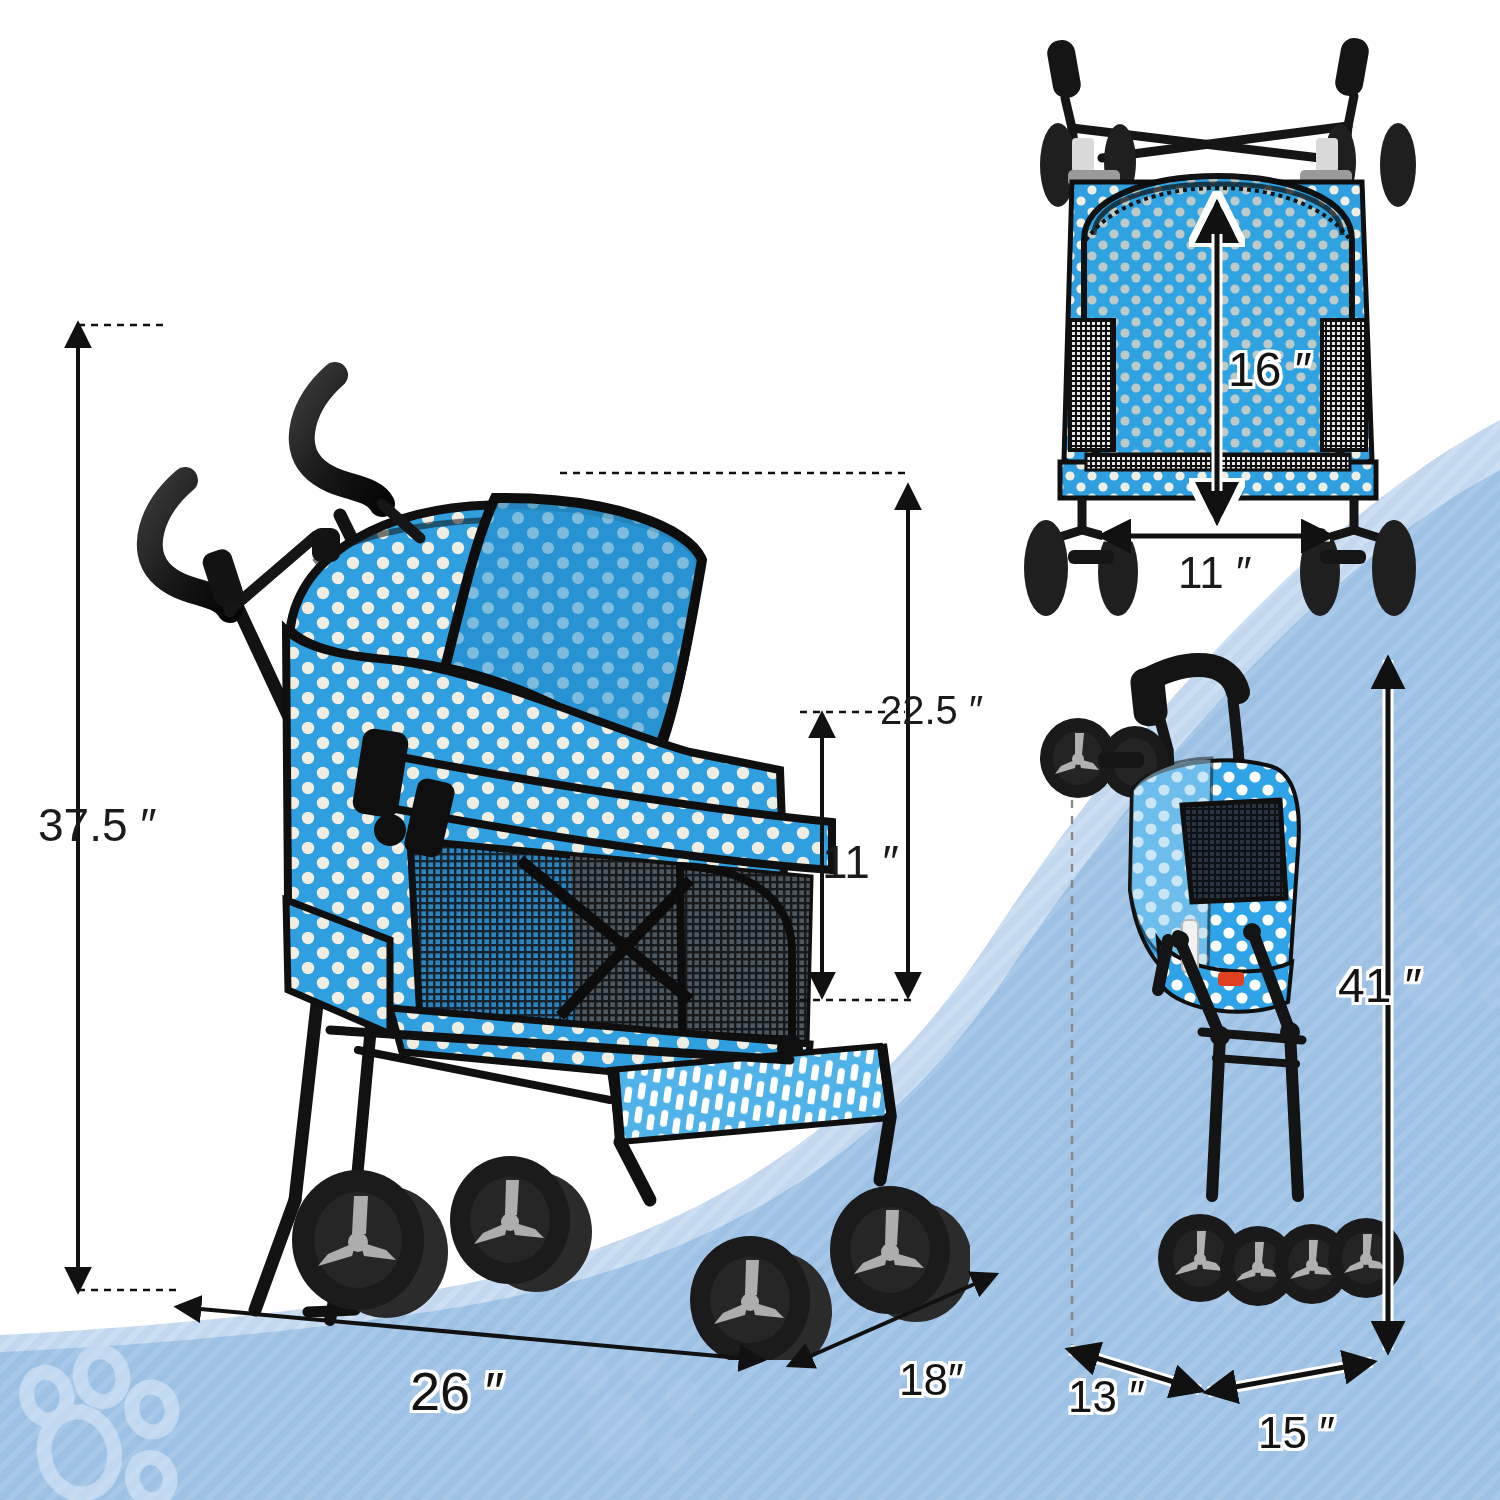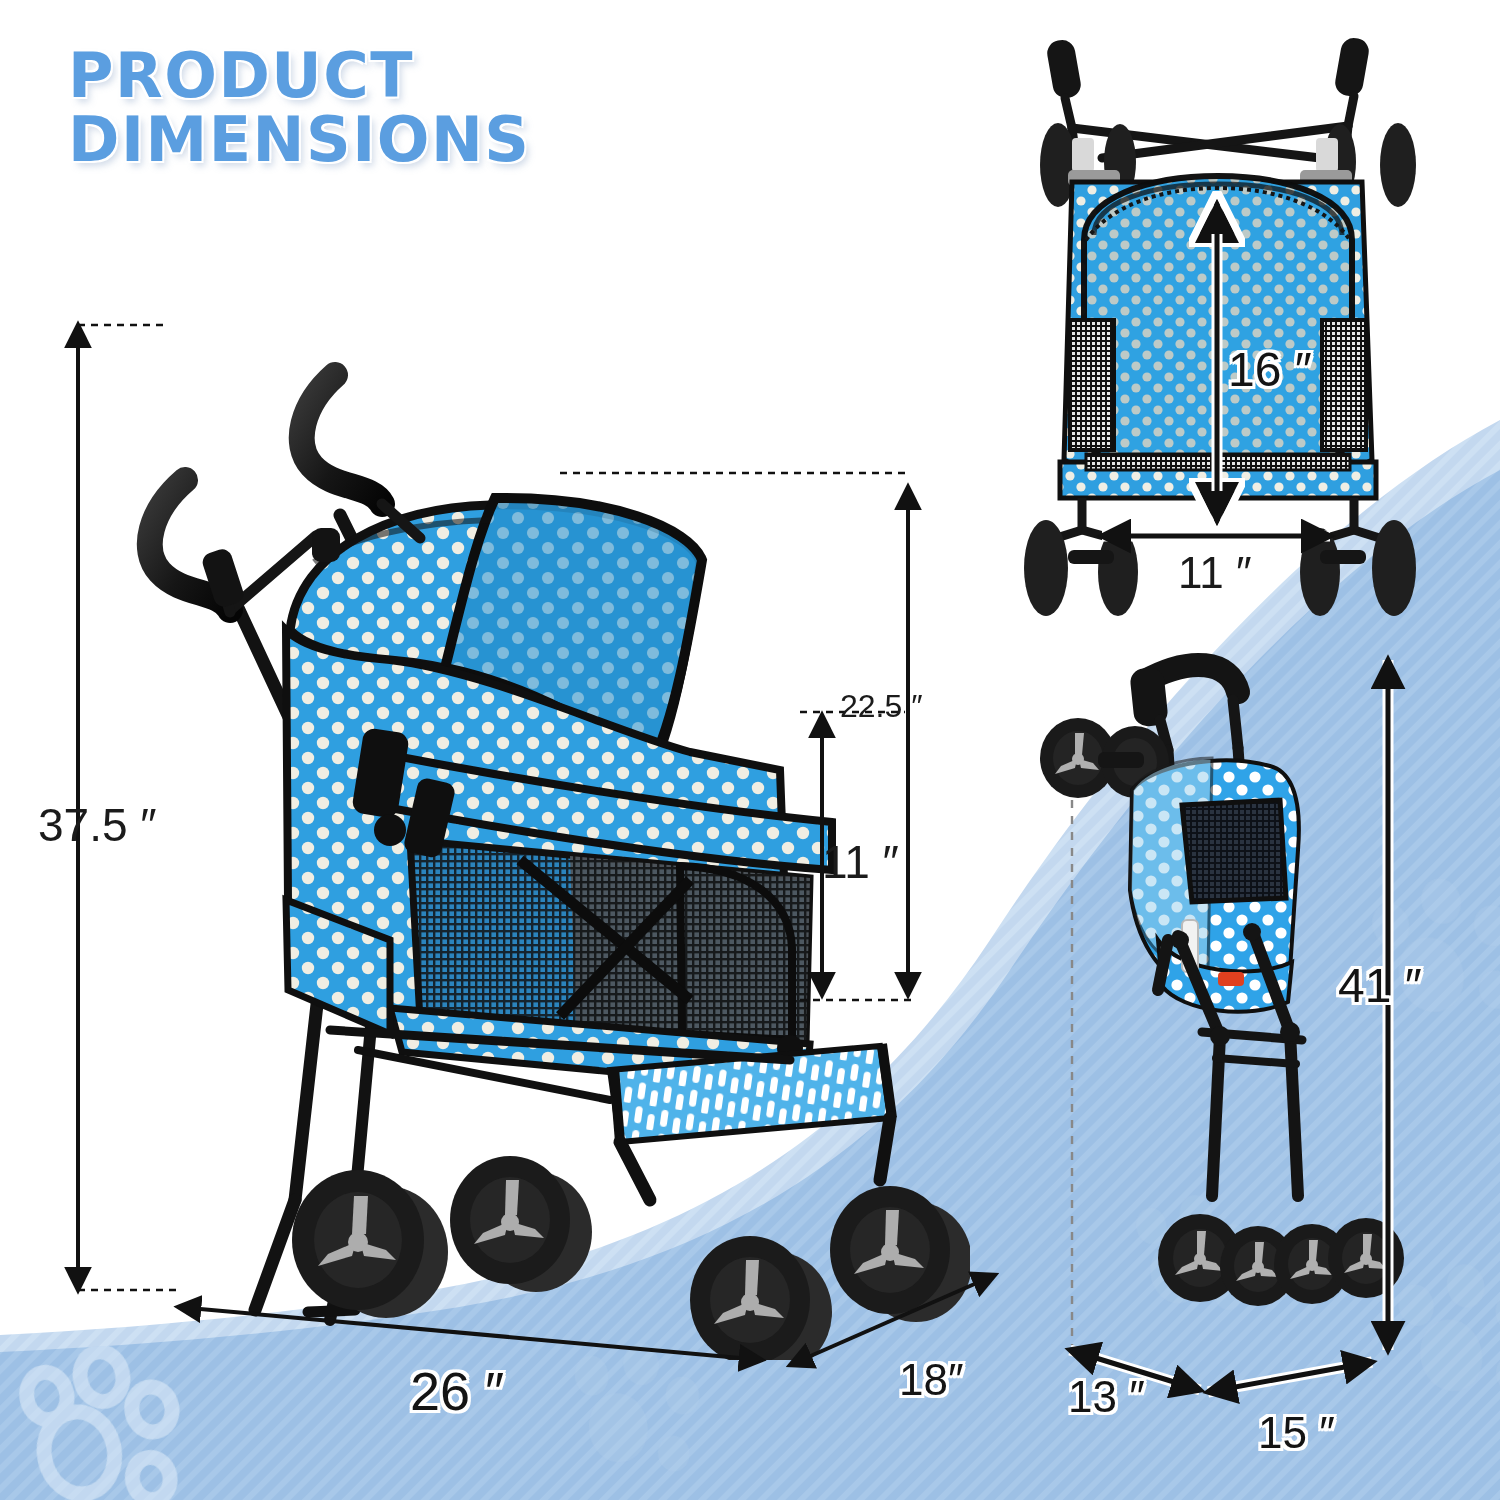--- a/index.html
+++ b/index.html
@@ -107,21 +107,20 @@
           <ellipse cx="22" cy="48" rx="28" ry="33"></ellipse>
           <ellipse cx="2" cy="-4" rx="16" ry="19"></ellipse>
           <ellipse cx="50" cy="-10" rx="17" ry="20"></ellipse>
           <ellipse cx="86" cy="24" rx="16" ry="18"></ellipse>
           <ellipse cx="72" cy="78" rx="15" ry="17"></ellipse>
         </g>
       </g>
     </svg>
   </div>
 
-  <div class="title"><span>PRODUCT</span><br><span>DIMENSIONS</span></div>
 
   <svg class="prod-svg" style="left:90px;top:300px;" width="880" height="1060" viewBox="0 0 880 1060">
     <defs>
       <pattern id="dots" width="30" height="30" patternUnits="userSpaceOnUse">
         <rect width="30" height="30" fill="#2f9fe0"></rect>
         <circle cx="8" cy="8" r="6.2" fill="#f0eee3"></circle>
         <circle cx="23" cy="23" r="6.2" fill="#f0eee3"></circle>
       </pattern>
       <pattern id="dotsDark" width="30" height="30" patternUnits="userSpaceOnUse">
         <rect width="30" height="30" fill="#2089c6"></rect>
@@ -530,21 +529,21 @@
     </g>
 
     <g>
       <line x1="1208" y1="1392" x2="1372" y2="1362" stroke="#fff" stroke-width="11"></line>
       <line x1="1208" y1="1392" x2="1372" y2="1362" stroke="#111" stroke-width="5" marker-start="url(#ar)" marker-end="url(#ar)"></line>
     </g>
   </svg>
 
   <div class="dim plain" style="left:38px;top:790px;font-size:46px;margin-top:8px;">37.5 ″</div>
 
-  <div class="dim plain" style="left:840px;top:688px;font-size:32px;">22.5 ″</div>
+  <div class="dim plain" style="left:880px;top:688px;font-size:40px;">22.5 ″</div>
 
   <div class="dim plain" style="left:822px;top:835px;font-size:46px;">11 ″</div>
 
   <div class="dim outlined" style="left:410px;top:1360px;font-size:54px;">26 ″</div>
 
   <div class="dim outlined" style="left:875px;top:1355px;font-size:44px;margin-left:24px;">18″</div>
 
   <div class="dim outlined" style="left:1228px;top:342px;font-size:48px;">16 ″</div>
 
   <div class="dim plain" style="left:1178px;top:548px;font-size:44px;">11 ″</div>

